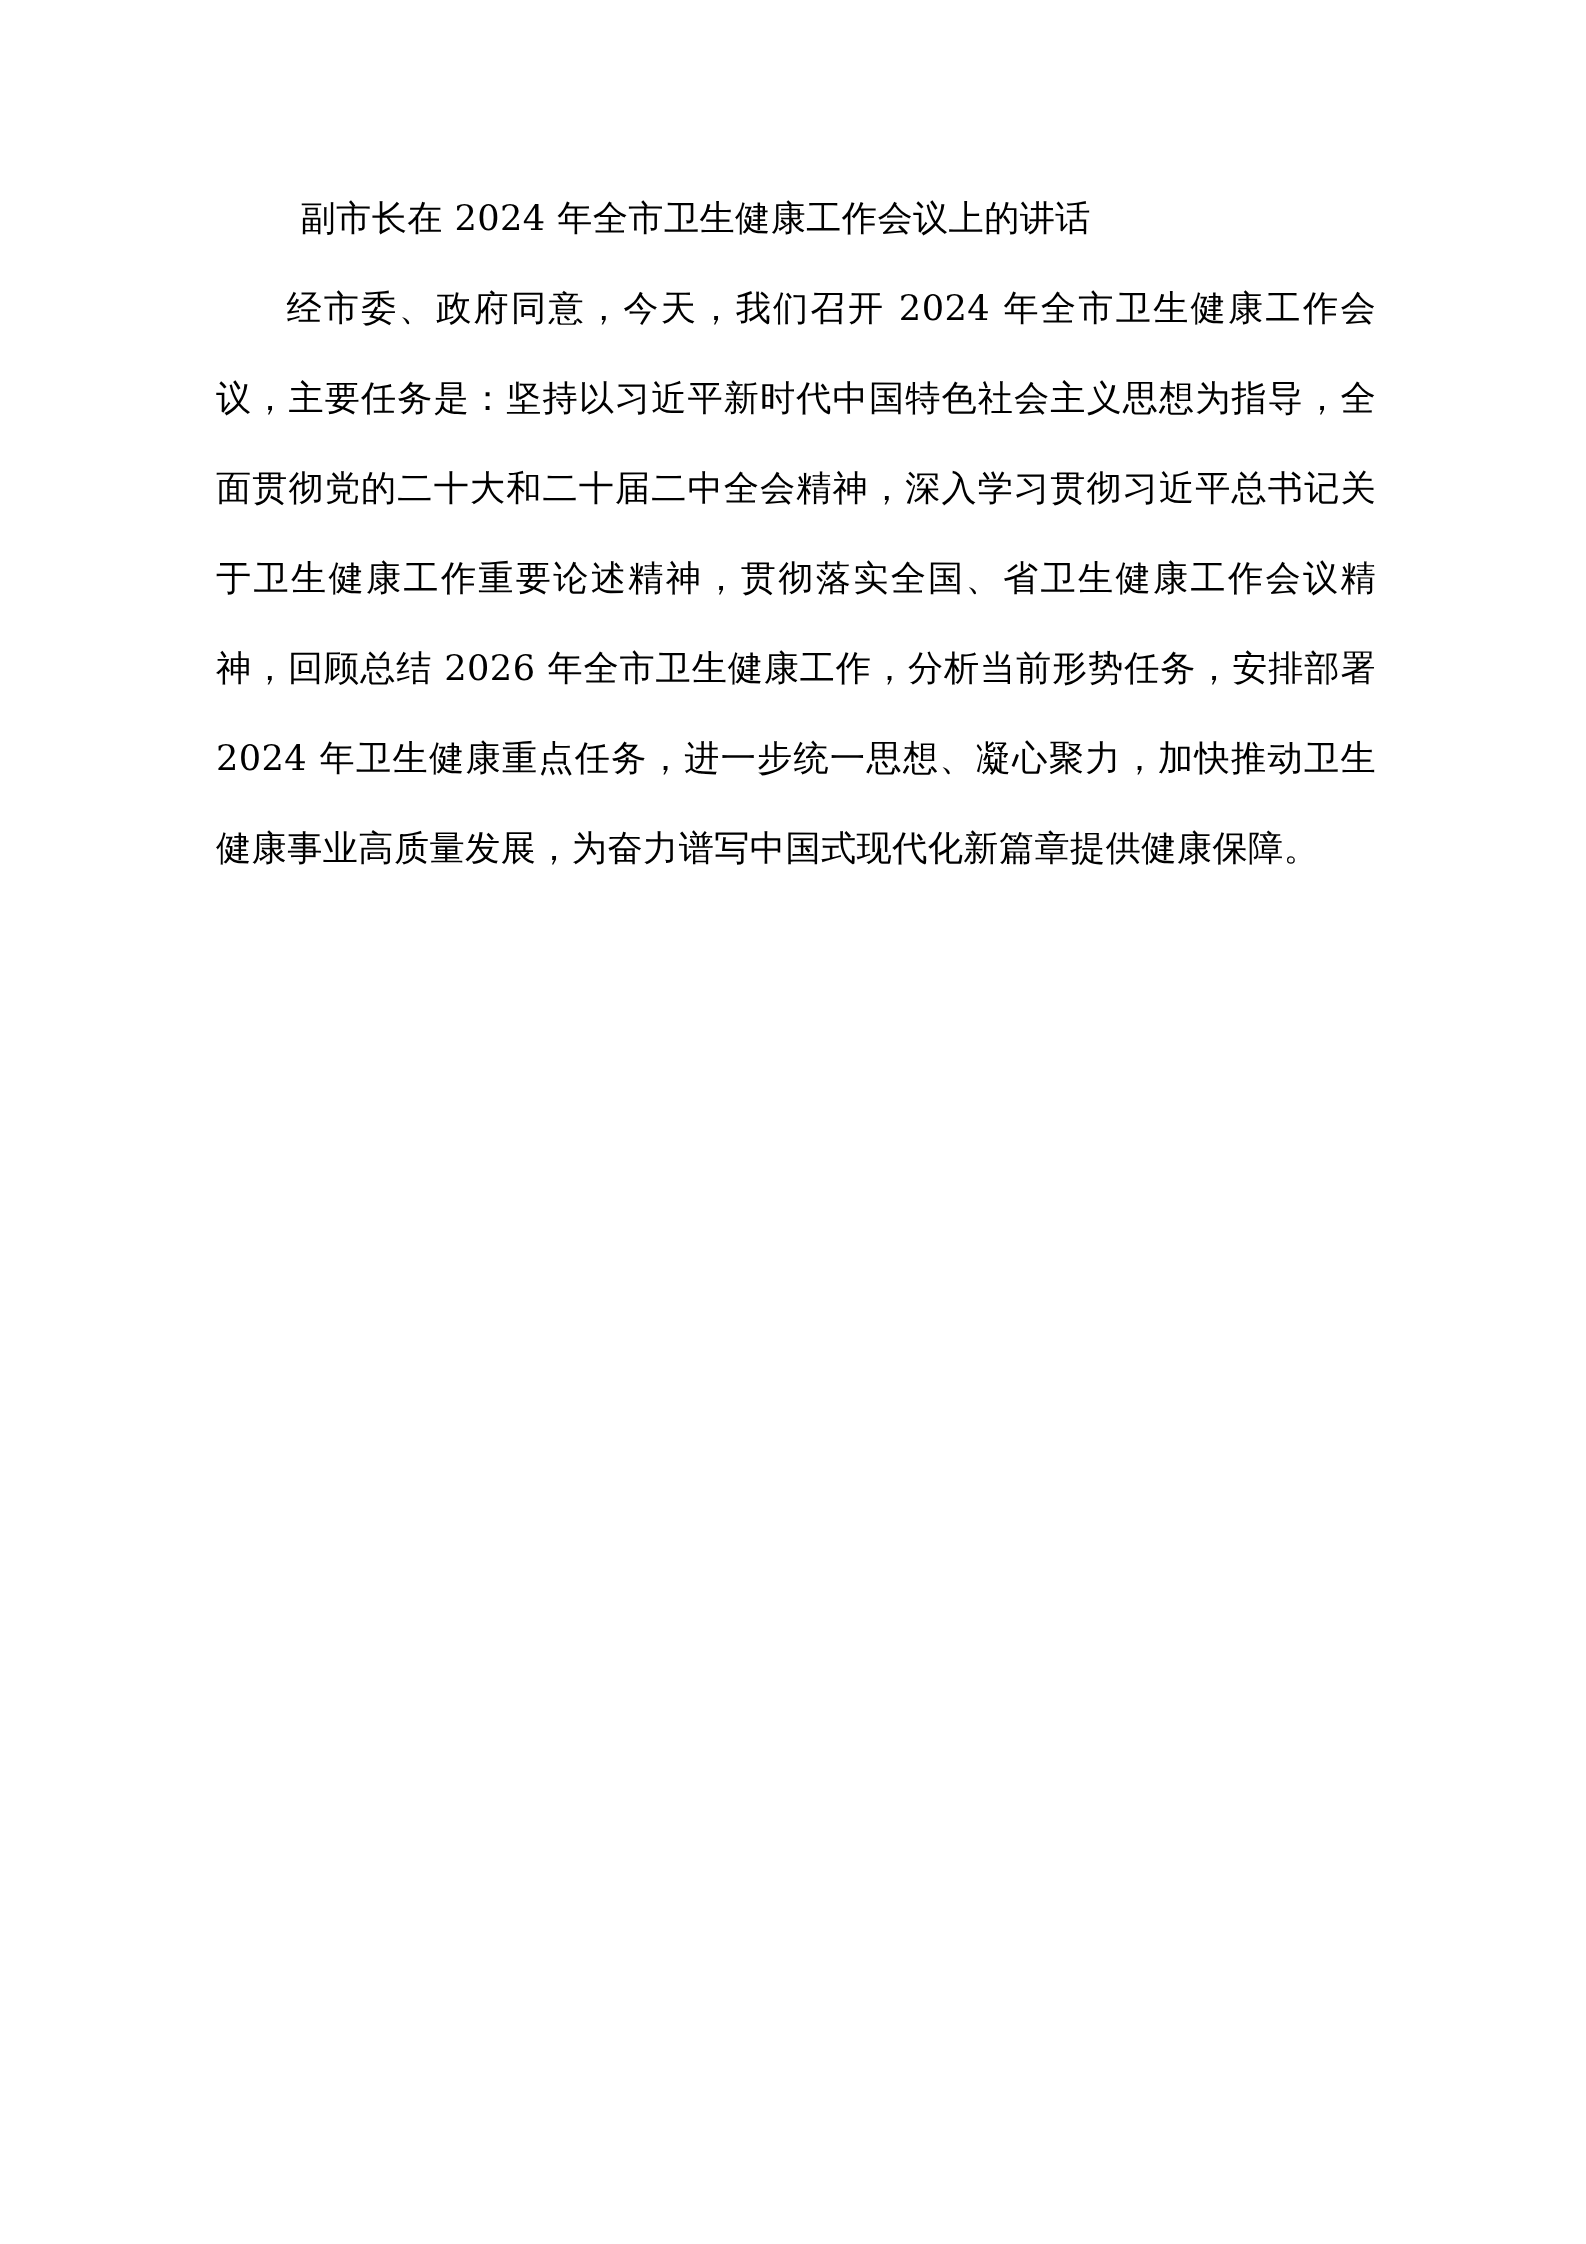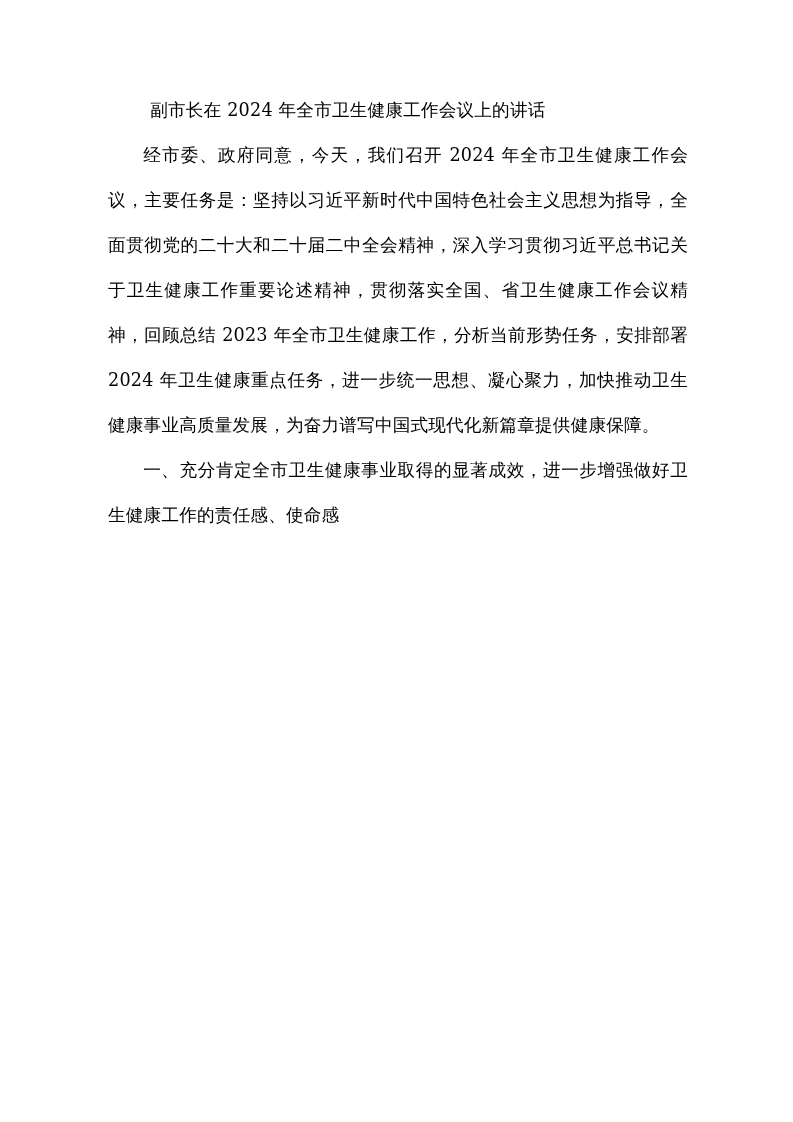--- a/index.html
+++ b/index.html
@@ -39,20 +39,19 @@
 </style>
 </head>
 <body>
 
 <div class="page">
   <div class="content">
 
     <p class="para title">副市长在 2024 年全市卫生健康工作会议上的讲话</p>
 
 
-    <p class="para indent">经市委、政府同意，今天，我们召开 2024 年全市卫生健康工作会议，主要任务是：坚持以习近平新时代中国特色社会主义思想为指导，全面贯彻党的二十大和二十届二中全会精神，深入学习贯彻习近平总书记关于卫生健康工作重要论述精神，贯彻落实全国、省卫生健康工作会议精神，回顾总结 2023 年全市卫生健康工作，分析当前形势任务，安排部署 2024 年卫生健康重点任务，进一步统一思想、凝心聚力，加快推动卫生健康事业高质量发展，为奋力谱写中国式现代化新篇章提供健康保障。</p>
+    <p class="para indent">经市委、政府同意，今天，我们召开 2024 年全市卫生健康工作会议，主要任务是：坚持以习近平新时代中国特色社会主义思想为指导，全面贯彻党的二十大和二十届二中全会精神，深入学习贯彻习近平总书记关于卫生健康工作重要论述精神，贯彻落实全国、省卫生健康工作会议精神，回顾总结 2026 年全市卫生健康工作，分析当前形势任务，安排部署 2024 年卫生健康重点任务，进一步统一思想、凝心聚力，加快推动卫生健康事业高质量发展，为奋力谱写中国式现代化新篇章提供健康保障。</p>
 
 
-    <p class="para indent">一、充分肯定全市卫生健康事业取得的显著成效，进一步增强做好卫生健康工作的责任感、使命感</p>
 
 
   </div>
 </div>
 
 </body></html>

